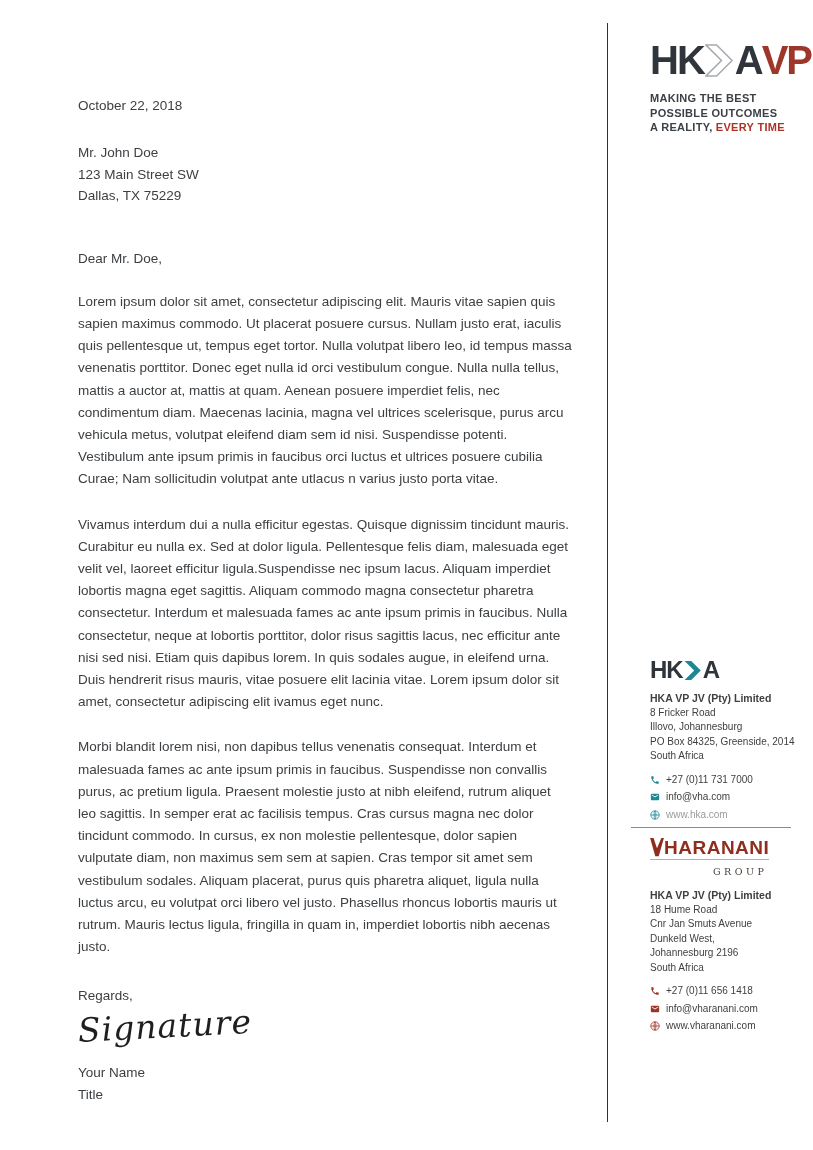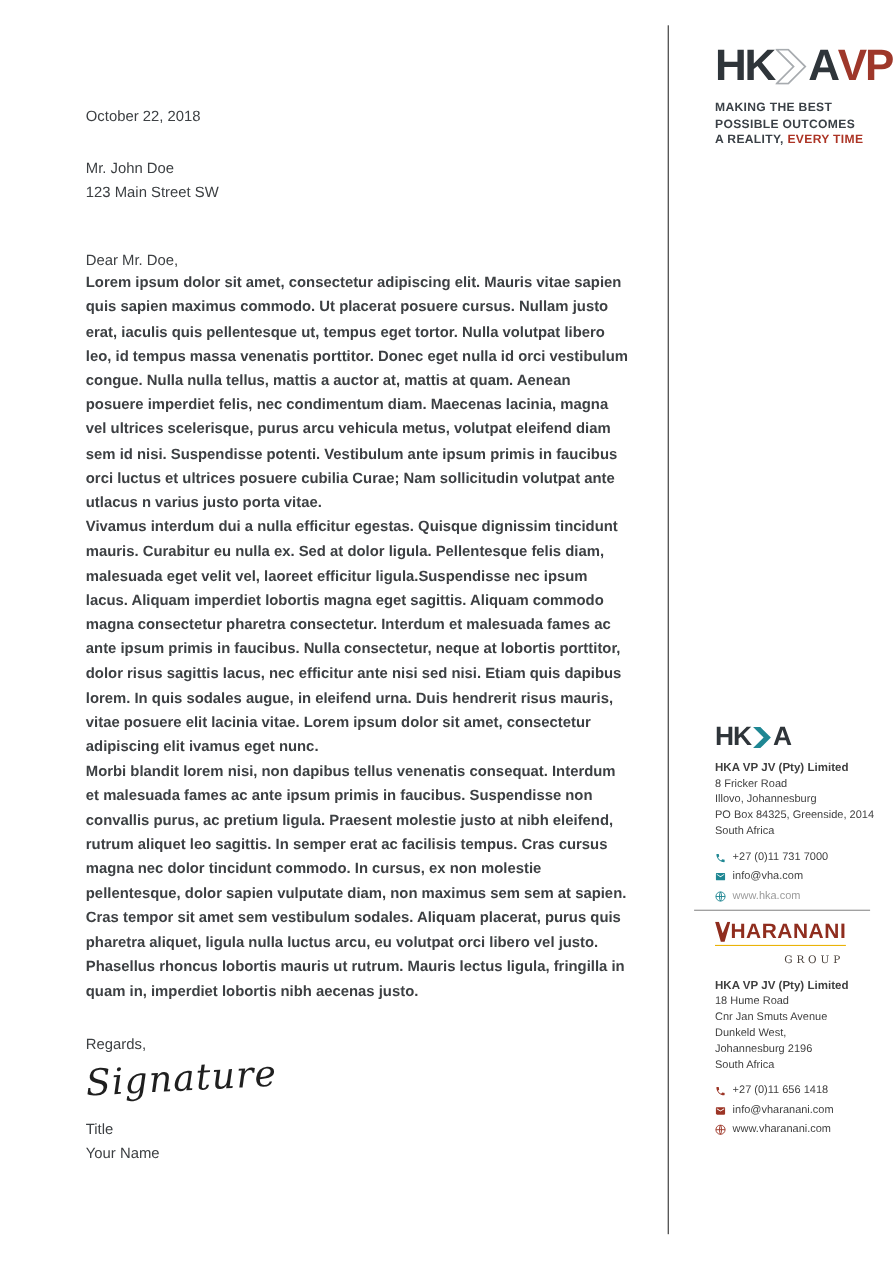--- a/index.html
+++ b/index.html
@@ -8,21 +8,21 @@
     font-family:"Liberation Sans", sans-serif; overflow:hidden;
   }
   
   .v-rule { position:absolute; left:607px; top:23px; width:1px; height:1099px; background:#303030; }
 
   
   .letter { position:absolute; left:78px; top:97px; width:494px; color:#3d4043; font-size:13.5px; }
   .letter .date-line { line-height:18px; }
   .recipient { margin-top:27px; line-height:21.6px; }
   .salutation { margin-top:43px; line-height:18px; }
-  .para { line-height:22.2px; text-align:left;font-weight:bold; }
+  .para { margin-top:23px; line-height:22.2px; text-align:left; }
   .closing { margin-top:29px; line-height:18px; }
   .signature {
     margin-top:6px; font-family:"DejaVu Serif", serif; font-style:italic;
     font-size:33px; color:#1f1f1f; transform:rotate(-3deg); transform-origin:0 50%;
     width:max-content; letter-spacing:1px;
   }
   .sender { margin-top:12px; line-height:21.6px; }
 
   
   .sb { position:absolute; left:650px; width:162px; color:#3f3f3f; }
@@ -63,34 +63,35 @@
 <div class="page">
 
   <div class="v-rule"></div>
 
   <div class="letter">
     <div class="date-line">October 22, 2018</div>
 
     <div class="recipient">
       <div>Mr. John Doe</div>
       <div>123 Main Street SW</div>
+      <div>Dallas, TX 75229</div>
     </div>
 
     <div class="salutation">Dear Mr. Doe,</div>
 
     <div class="para">Lorem ipsum dolor sit amet, consectetur adipiscing elit. Mauris vitae sapien quis sapien maximus commodo. Ut placerat posuere cursus. Nullam justo erat, iaculis quis pellentesque ut, tempus eget tortor. Nulla volutpat libero leo, id tempus massa venenatis porttitor. Donec eget nulla id orci vestibulum congue. Nulla nulla tellus, mattis a auctor at, mattis at quam. Aenean posuere imperdiet felis, nec condimentum diam. Maecenas lacinia, magna vel ultrices scelerisque, purus arcu vehicula metus, volutpat eleifend diam sem id nisi. Suspendisse potenti. Vestibulum ante ipsum primis in faucibus orci luctus et ultrices posuere cubilia Curae; Nam sollicitudin volutpat ante utlacus n varius justo porta vitae.</div>
     <div class="para">Vivamus interdum dui a nulla efficitur egestas. Quisque dignissim tincidunt mauris. Curabitur eu nulla ex. Sed at dolor ligula. Pellentesque felis diam, malesuada eget velit vel, laoreet efficitur ligula.Suspendisse nec ipsum lacus. Aliquam imperdiet lobortis magna eget sagittis. Aliquam commodo magna consectetur pharetra consectetur. Interdum et malesuada fames ac ante ipsum primis in faucibus. Nulla consectetur, neque at lobortis porttitor, dolor risus sagittis lacus, nec efficitur ante nisi sed nisi. Etiam quis dapibus lorem. In quis sodales augue, in eleifend urna. Duis hendrerit risus mauris, vitae posuere elit lacinia vitae. Lorem ipsum dolor sit amet, consectetur adipiscing elit ivamus eget nunc.</div>
     <div class="para">Morbi blandit lorem nisi, non dapibus tellus venenatis consequat. Interdum et malesuada fames ac ante ipsum primis in faucibus. Suspendisse non convallis purus, ac pretium ligula. Praesent molestie justo at nibh eleifend, rutrum aliquet leo sagittis. In semper erat ac facilisis tempus. Cras cursus magna nec dolor tincidunt commodo. In cursus, ex non molestie pellentesque, dolor sapien vulputate diam, non maximus sem sem at sapien. Cras tempor sit amet sem vestibulum sodales. Aliquam placerat, purus quis pharetra aliquet, ligula nulla luctus arcu, eu volutpat orci libero vel justo. Phasellus rhoncus lobortis mauris ut rutrum. Mauris lectus ligula, fringilla in quam in, imperdiet lobortis nibh aecenas justo.</div>
 
     <div class="closing">Regards,</div>
     <div class="signature">Signature</div>
 
     <div class="sender">
+      <div>Your Name</div>
       <div>Title</div>
-      <div>Your Name</div>
     </div>
   </div>
 
   <div class="sb brand-top">
     <div class="logo-row">
       <span>HK</span>
       <svg width="29" height="33" viewBox="0 0 30 34">
         <polygon points="1,1 12,1 28,17 12,33 1,33 17,17" fill="#ffffff" stroke="#a7abaf" stroke-width="1.6"></polygon>
       </svg>
       <span>A</span>

